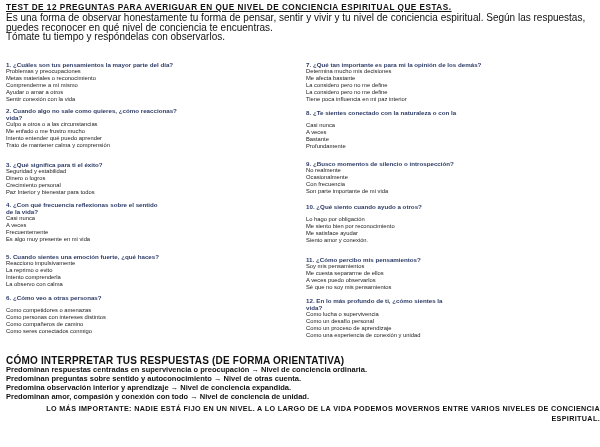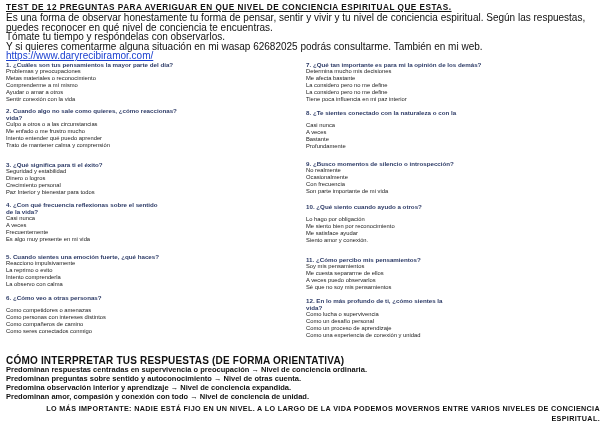--- a/index.html
+++ b/index.html
@@ -22,21 +22,20 @@
   .important { position:absolute; left:6px; top:404px; width:594px; font-size:7.2px; font-weight:bold; line-height:10px; letter-spacing:0.35px; color:#111;text-align:right; }
 </style>
 </head>
 <body>
 
 <div class="header">
   <div class="title">TEST DE 12 PREGUNTAS  PARA  AVERIGUAR  EN  QUE  NIVEL  DE  CONCIENCIA  ESPIRITUAL  QUE  ESTAS.</div>
   <div class="intro">
     <div>Es una forma de observar honestamente tu forma de pensar, sentir y vivir  y tu nivel de conciencia espiritual. Según las respuestas, puedes reconocer en qué nivel de conciencia te encuentras.</div>
     <div>Tómate tu tiempo y respóndelas con observarlos.</div>
-    <div><span>Y  si quieres comentarme alguna situación en mi wasap 62682025 podrás consultarme. También en mi web. </span><a>https://www.daryrecibiramor.com/</a></div>
   </div>
 </div>
 
 <div class="col left">
   <div class="q" style="top:0px">
     <div class="qtitle">1. ¿Cuáles son tus pensamientos la mayor parte del día?</div>
     <div class="opt">Problemas y preocupaciones</div>
     <div class="opt">Metas materiales o reconocimiento</div>
     <div class="opt">Comprenderme a mí mismo</div>
     <div class="opt">Ayudar o amar a otros</div>

